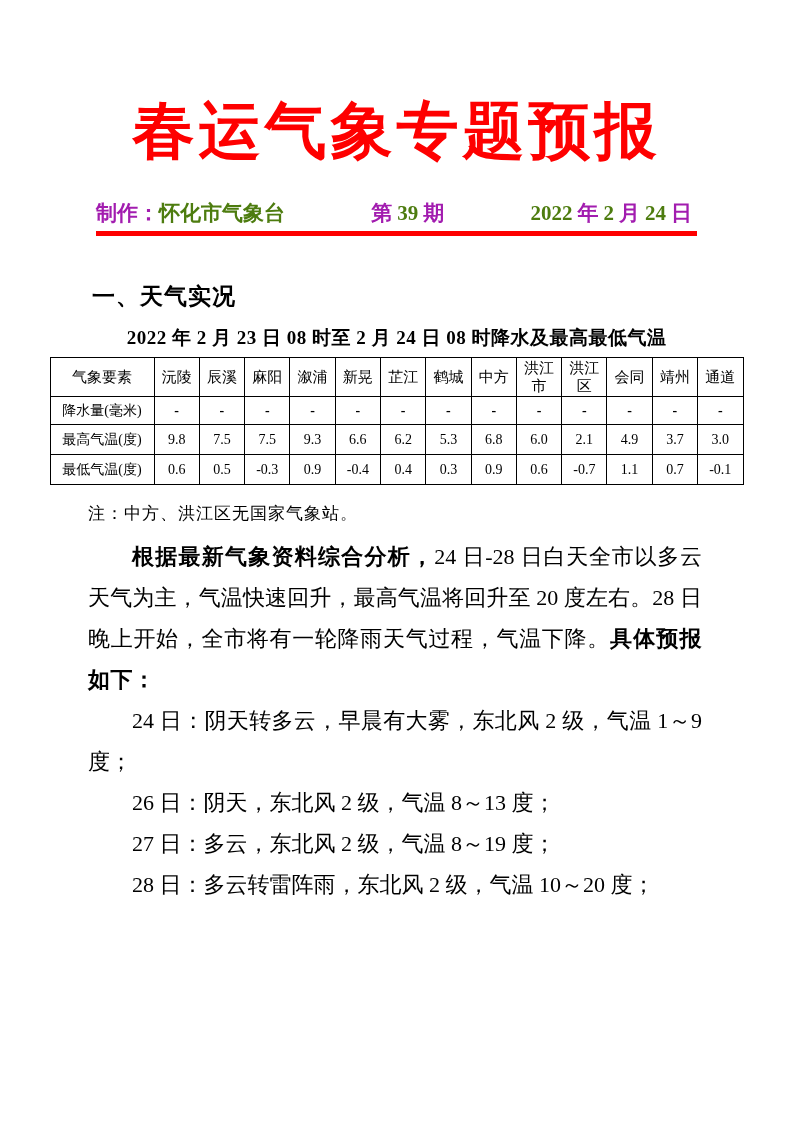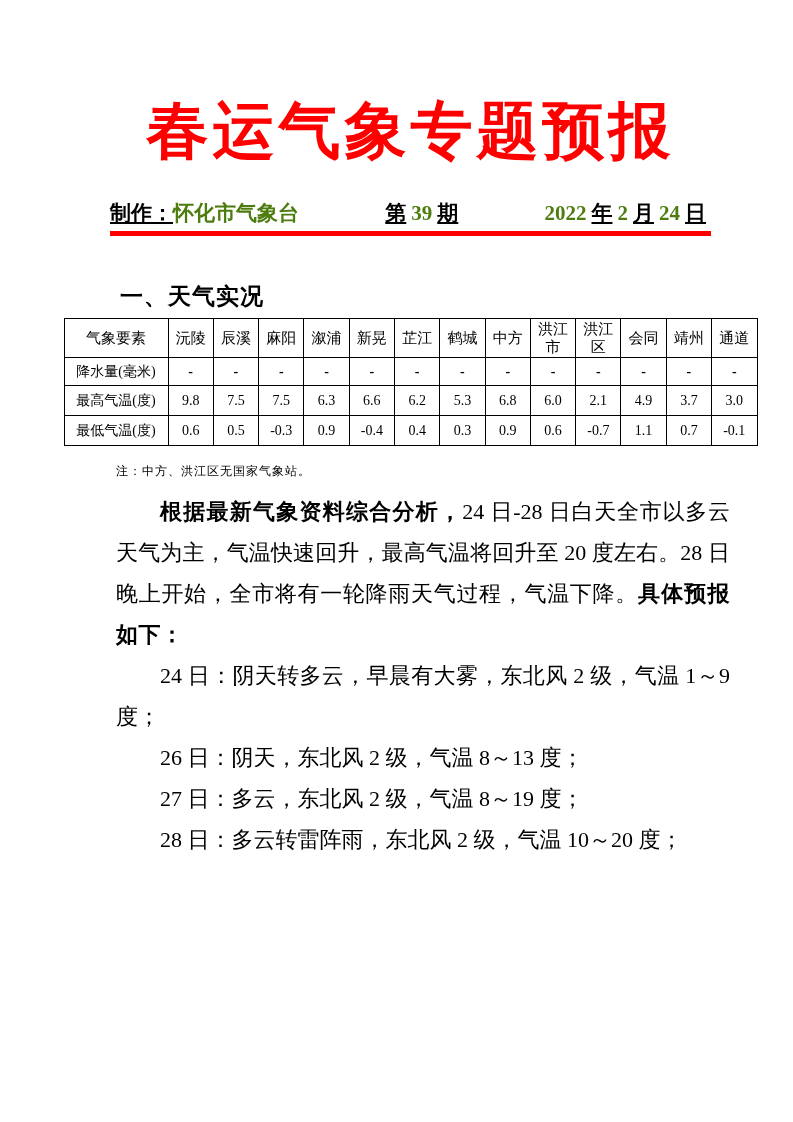--- a/index.html
+++ b/index.html
@@ -6,21 +6,20 @@
   html, body { background: #ffffff; }
   .page {
     position: relative;
     width: 793px;
     height: 1122px;
     background: #ffffff;
     margin: 0 auto;
     overflow: hidden;
     font-family: "Liberation Serif", "DejaVu Serif", serif;
     color: #000000;
-    padding-left: 28px;
   }
   .doc-title {
     margin-top: 96px;
     text-align: center;
     color: #fe0000;
     font-size: 62px;
     line-height: 70px;
     font-weight: bold;
     letter-spacing: 4px;
     white-space: nowrap;
@@ -29,21 +28,21 @@
     width: 601px;
     margin: 34px auto 0 auto;
     display: flex;
     justify-content: space-between;
     align-items: baseline;
     font-size: 21px;
     font-weight: bold;
     line-height: 26px;
     white-space: nowrap;
   }
-  .red { color: #000000; text-decoration: underline; }
+  .red { color: #a21caf; }
   .blk { color: #4d7c0f; }
   .num { margin: 0 5px; font-family: "Liberation Serif", serif; }
   .red-rule {
     width: 601px;
     height: 5px;
     background: #fe0000;
     margin: 5px auto 0 auto;
   }
   .sec-heading {
     margin: 45px 0 0 92px;
@@ -76,21 +75,21 @@
   }
   table.weather .lbl-col { width: 104px; }
   table.weather thead th { height: 33px; font-size: 15px; }
   tr.trow-0 td, tr.trow-0 th { height: 46px; }
   tr.trow-1 td, tr.trow-1 th { height: 28px; margin-left: 48px; }
   tr.trow-2 td, tr.trow-2 th { height: 30px; }
   tr.trow-3 td, tr.trow-3 th { height: 30px; }
   tr.bold-vals td { font-weight: bold; }
   .note {
     margin: 17px 0 0 88px;
-    font-size: 12px;
+    font-size: 17px;
     letter-spacing: 1px;
   }
   .sec2-heading { margin-top: 52px; }
   .content {
     width: 614px;
     margin: 11px 0 0 88px;
     font-size: 22px;
     line-height: 41px;
     text-align: justify;
   }
@@ -117,20 +116,21 @@
     </div>
     <div>
       <span class="blk">2022</span><span class="red num">年</span><span class="blk">2</span><span class="red num">月</span><span class="blk">24</span><span class="red num">日</span>
     </div>
   </div>
 
   <div class="red-rule"></div>
 
   <div class="sec-heading">一、天气实况</div>
 
+  <div class="table-title">2022 年 2 月 23 日 08 时至 2 月 24 日 08 时降水及最高最低气温</div>
 
   <table class="weather">
     <thead>
       <tr id="tbl-header-row">
           <th class="lbl-col">气象要素</th>
           <th>沅陵</th>
           <th>辰溪</th>
           <th>麻阳</th>
           <th>溆浦</th>
           <th>新晃</th>
@@ -159,21 +159,21 @@
           <td>-</td>
           <td>-</td>
           <td>-</td>
           <td>-</td>
         </tr>
         <tr class="trow-2">
           <th class="lbl-col">最高气温(度)</th>
           <td>9.8</td>
           <td>7.5</td>
           <td>7.5</td>
-          <td>6.3</td>
+          <td>9.3</td>
           <td>6.6</td>
           <td>6.2</td>
           <td>5.3</td>
           <td>6.8</td>
           <td>6.0</td>
           <td>2.1</td>
           <td>4.9</td>
           <td>3.7</td>
           <td>3.0</td>
         </tr>

